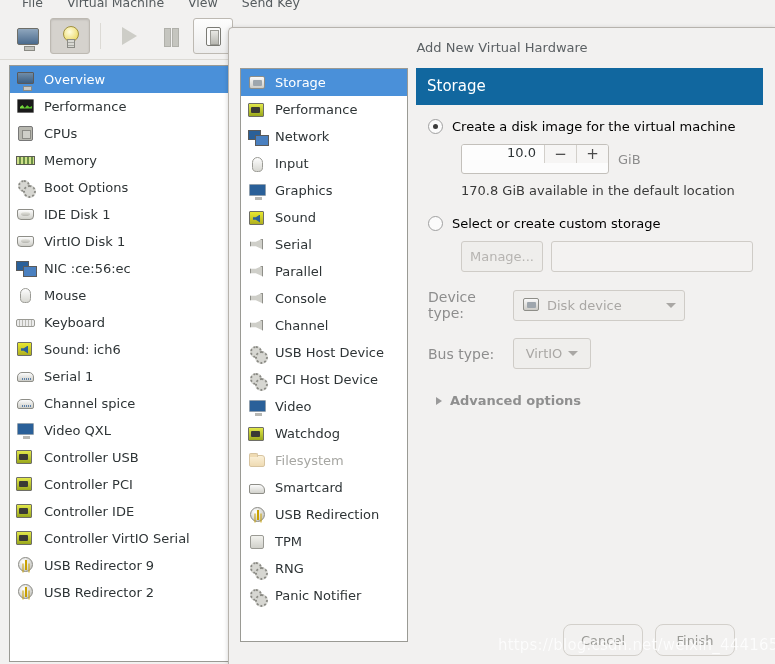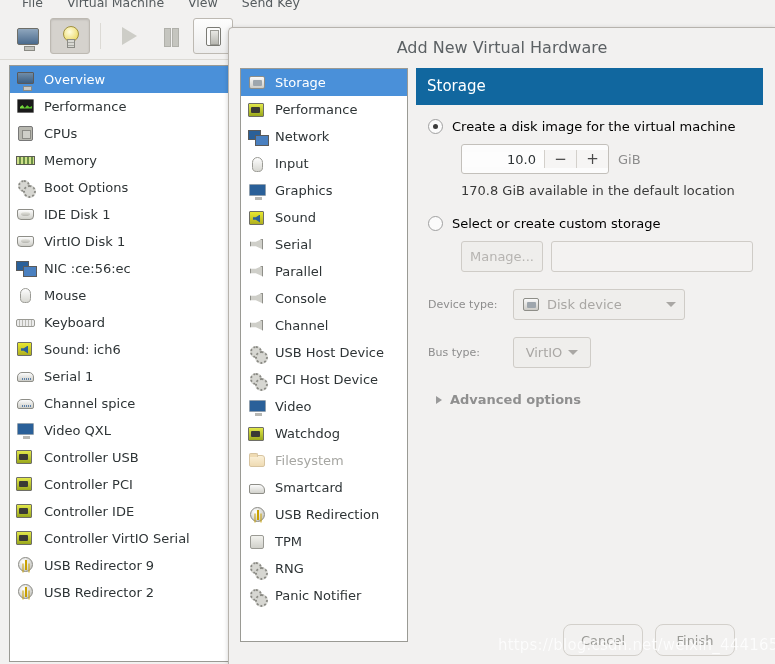--- a/index.html
+++ b/index.html
@@ -82,21 +82,21 @@
     position: absolute; left: 228px; top: 27px;
     width: 547px; height: 637px;
     background: #f2f1f0;
     border: 1px solid #b7b3ad;
     border-bottom: none; border-right: none;
     border-radius: 5px 0 0 0;
     box-shadow: 0 1px 5px rgba(0,0,0,.18);
   }
   .dlg-title {
     height: 40px; line-height: 40px; text-align: center;
-    font-size: 16px; color: #5c6164; font-weight: normal;
+    font-size: 13px; color: #5c6164; font-weight: normal;
   }
 
   .dlg-body { position: relative; }
 
   .dev-list {
     position: absolute; left: 11px; top: 0;
     width: 168px; height: 574px;
     background: #ffffff;
     border: 1px solid #9a9a94;
     overflow: hidden;
@@ -127,21 +127,21 @@
     position: relative; flex: 0 0 15px;
   }
   .radio.checked::after {
     content: ""; position: absolute; left: 4px; top: 4px;
     width: 5px; height: 5px; border-radius: 50%; background: #3c3c3c;
   }
   .radio-label { font-size: 13px; color: #000000; }
 
   .spin-row { display: flex; align-items: center; gap: 9px; margin-left: 33px; }
   .spinner {
-    display: flex; align-items: center; height: 30px;
+    display: flex; align-items: flex-start; height: 30px;
     border: 1px solid #c3c0bb; border-radius: 3px;
     background: #fcfcfc; overflow: hidden;
   }
   .spin-value {
     width: 82px; text-align: right; padding-right: 8px;
     display: flex; align-items: center; justify-content: flex-end;
     font-size: 13px; color: #2e3436; background: #fdfdfd;
   }
   .spin-btn {
     width: 32px; display: flex; align-items: center; justify-content: center;
@@ -163,21 +163,21 @@
     display: flex; align-items: center; justify-content: center;
     font-size: 13px;
   }
   .path-field {
     flex: 1; height: 31px;
     border: 1px solid #cfccc7; border-radius: 3px;
     background: #f3f2f1;
   }
 
   .form-row { display: flex; align-items: center; margin-top: 17px; }
-  .form-label { font-size: 11px; color: #8d8d8d; width: 85px; }
+  .form-label { font-size: 14px; color: #8d8d8d; width: 85px; }
   .combo {
     display: flex; align-items: center;
     height: 31px; border: 1px solid #cfccc7; border-radius: 3px;
     background: #efeeec; color: #a9a7a4; font-size: 13px;
     padding: 0 8px; gap: 7px;
   }
   .combo.wide { width: 172px; justify-content: flex-start; }
   .combo.narrow { width: 78px; justify-content: center; gap: 6px; }
   .combo .caret {
     width: 0; height: 0;

